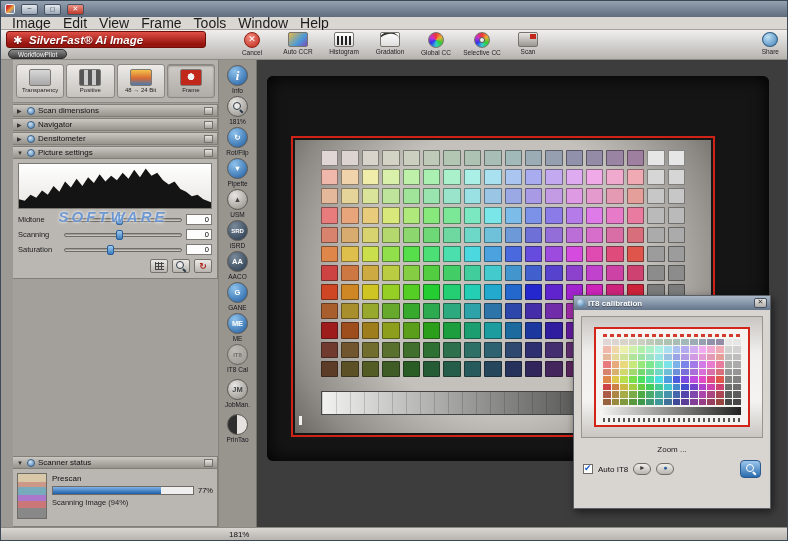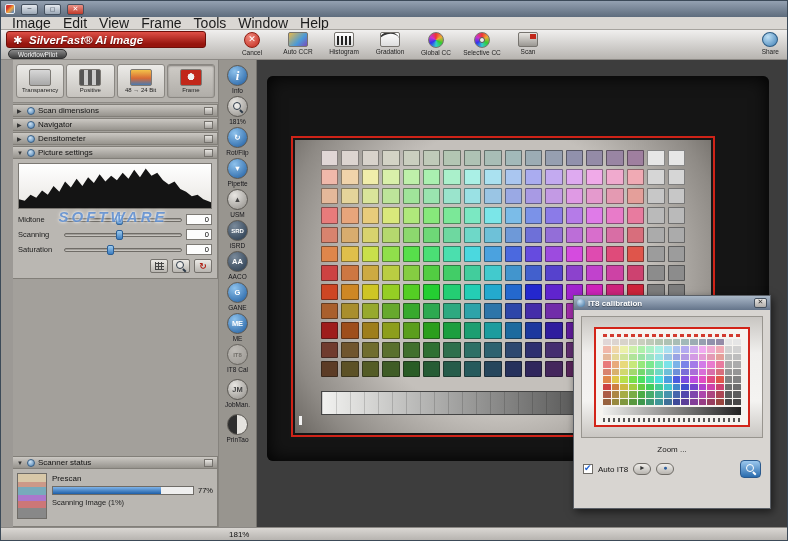--- a/index.html
+++ b/index.html
@@ -315,21 +315,21 @@
       <div class="ss-body">
         <div class="ss-thumb"></div>
         <div class="ss-right">
           <span class="ss-prescan">Prescan</span>
           <div class="prog-row">
             <div class="progress">
                 <div class="prog-fill" style="width: 77%;"></div>
               </div>
             <span class="prog-pct">77%</span>
           </div>
-          <span class="ss-status">Scanning Image (1%)</span>
+          <span class="ss-status">Scanning Image (94%)</span>
         </div>
       </div>
     </div>
 
     <div class="toolstrip">
       <div class="ts-item">
         <span class="ts-icon blue">
             <span class="info-i">i</span>
           </span>
         <span class="ts-label">Info</span>

